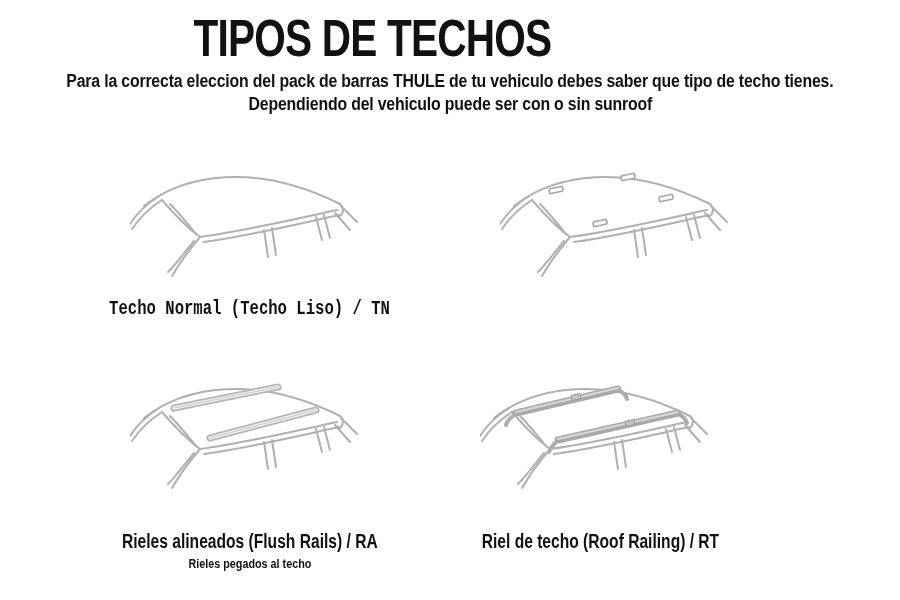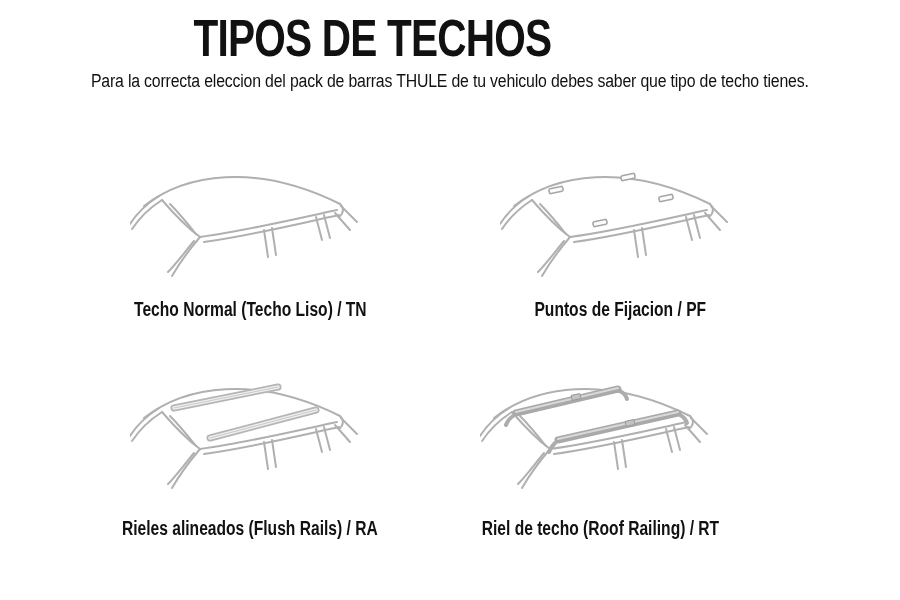--- a/index.html
+++ b/index.html
@@ -15,37 +15,37 @@
     white-space:nowrap; line-height:1.0;
   }
   .page-title .cond-title {
     display:inline-block; transform:scaleX(.78); transform-origin:50% 50%;
     letter-spacing:-1px;
   }
   .intro {
     position:absolute; top:70px; left:0; width:900px; text-align:center;
   }
   .intro-line {
-    font-size:18px; font-weight:normal; line-height:22.5px; white-space:nowrap;
+    font-size:18px; font-weight:bold; line-height:22.5px; white-space:nowrap;
   }
   .intro-line .cond {
     display:inline-block; transform:scaleX(.88); transform-origin:50% 50%;
     letter-spacing:-0.2px;
   }
   .cell { position:absolute; width:440px; text-align:center; }
-  .cell-tl { left:30px;  top:160px; }
+  .cell-tl { left:30px;  top:160px;font-family:Liberation Mono, monospace; }
   .cell-tr { left:400px; top:160px; }
   .cell-bl { left:30px;  top:372px; }
   .cell-br { left:380px; top:372px; }
   .art { display:block; margin:0 auto; filter:blur(.3px); }
   .caption {
     font-size:19.5px; font-weight:bold; line-height:23px; white-space:nowrap;
     margin-top:14px;
   }
-  .cell-bl .caption, .cell-br .caption { margin-top:21px; }
+  .cell-bl .caption, .cell-br .caption { margin-top:34px; }
   .subcaption {
     font-size:13.5px; font-weight:bold; line-height:17px; white-space:nowrap;
     margin-top:2px;
   }
   .subcaption:empty { display:none; }
   .caption .cond, .subcaption .cond {
     display:inline-block; transform:scaleX(.8); transform-origin:50% 50%;
   }
 </style>
 </head>
@@ -81,20 +81,21 @@
     </g>
   </defs>
 </svg>
 
 <div class="page-title">
   <span class="cond-title">TIPOS DE TECHOS</span>
 </div>
 
 <div class="intro">
   <div class="intro-line"><span class="cond">Para la correcta eleccion del pack de barras THULE de tu vehiculo debes saber que tipo de techo tienes.</span></div>
+  <div class="intro-line"><span class="cond">Dependiendo del vehiculo puede ser con o sin sunroof</span></div>
 </div>
 
 <div class="cell cell-tl">
   <svg class="art" width="240" height="124" viewBox="0 0 240 124">
     <use href="#roof-base"></use>
   </svg>
   <div class="caption">
     <span class="cond">Techo Normal (Techo Liso) / TN</span>
   </div>
   <div class="subcaption"><span class="cond"></span></div>
@@ -103,40 +104,38 @@
 <div class="cell cell-tr">
   <svg class="art" width="240" height="124" viewBox="0 0 240 124">
     <use href="#roof-base"></use>
     <g stroke="#a6a6a6" stroke-width="1.6" fill="#fcfcfc">
       <rect x="-7" y="-2.5" width="14" height="5" rx="1.5" transform="translate(56,30) rotate(-12)"></rect>
       <rect x="-7" y="-2.5" width="14" height="5" rx="1.5" transform="translate(128,17) rotate(-12)"></rect>
       <rect x="-7" y="-2.5" width="14" height="5" rx="1.5" transform="translate(166,38) rotate(-12)"></rect>
       <rect x="-7" y="-2.5" width="14" height="5" rx="1.5" transform="translate(100,63) rotate(-12)"></rect>
     </g>
   </svg>
-  <div class="caption">
-    <span class="cond">Puntos de Fijacion / PF</span>
-  </div>
 </div>
 
 <div class="cell cell-bl">
   <svg class="art" width="240" height="124" viewBox="0 0 240 124">
     <use href="#roof-base"></use>
     <g>
       <line x1="44" y1="36" x2="148" y2="15" stroke="#b5b5b5" stroke-width="7" stroke-linecap="round"></line>
       <line x1="44" y1="36" x2="148" y2="15" stroke="#efefef" stroke-width="3.5" stroke-linecap="round"></line>
       <line x1="44" y1="36" x2="148" y2="15" stroke="#c9c9c9" stroke-width="1" stroke-linecap="round"></line>
       <line x1="80" y1="66" x2="186" y2="38" stroke="#b5b5b5" stroke-width="7" stroke-linecap="round"></line>
       <line x1="80" y1="66" x2="186" y2="38" stroke="#efefef" stroke-width="3.5" stroke-linecap="round"></line>
       <line x1="80" y1="66" x2="186" y2="38" stroke="#c9c9c9" stroke-width="1" stroke-linecap="round"></line>
     </g>
   </svg>
   <div class="caption">
     <span class="cond">Rieles alineados (Flush Rails) / RA</span>
   </div>
+  <div class="subcaption"><span class="cond">Rieles pegados al techo</span></div>
 </div>
 
 <div class="cell cell-br">
   <svg class="art" width="240" height="124" viewBox="0 0 240 124">
     <use href="#roof-base"></use>
     <g fill="none" stroke-linecap="round">
 
       <path d="M 33,44 C 29,47 27,50 26,53" stroke="#adadad" stroke-width="4"></path>
       <path d="M 140,19 C 144,21 146,24 147,27" stroke="#adadad" stroke-width="4"></path>
       <line x1="36" y1="41" x2="138" y2="17" stroke="#a9a9a9" stroke-width="7"></line>

